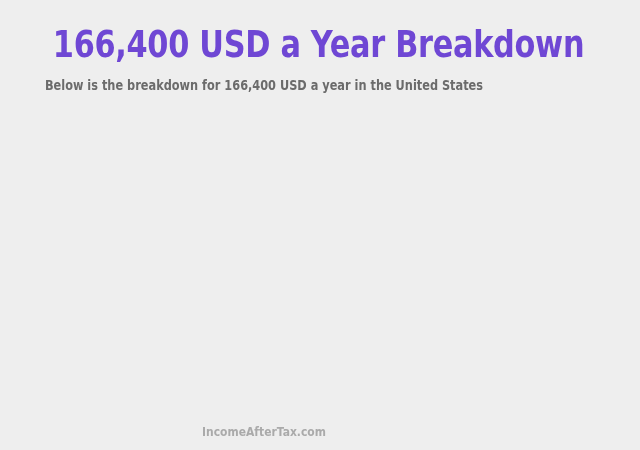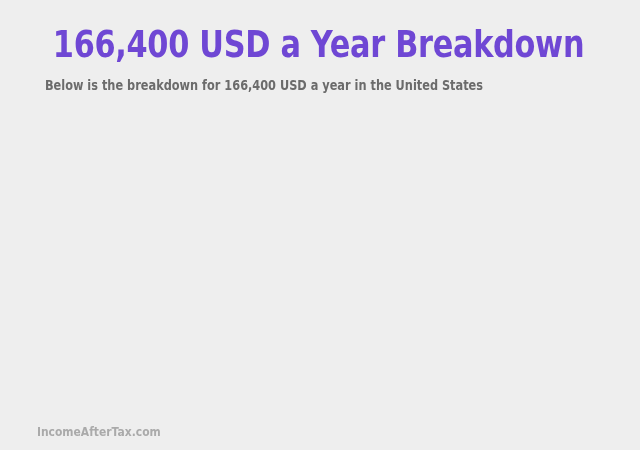--- a/index.html
+++ b/index.html
@@ -66,20 +66,21 @@
     position: absolute;
     left: 0;
     top: 0;
     right: 0;
     bottom: 0;
     background: transparent;
   }
   
   .footer {
     width: 100%;
+    text-align: center;
     padding-bottom: 11px;
     box-sizing: border-box;
   }
   .site-credit {
     margin: 0;
     font-family: "DejaVu Sans", sans-serif;
     font-size: 12.5px;
     line-height: 15px;
     font-weight: bold;
     color: #aaaaaa;

